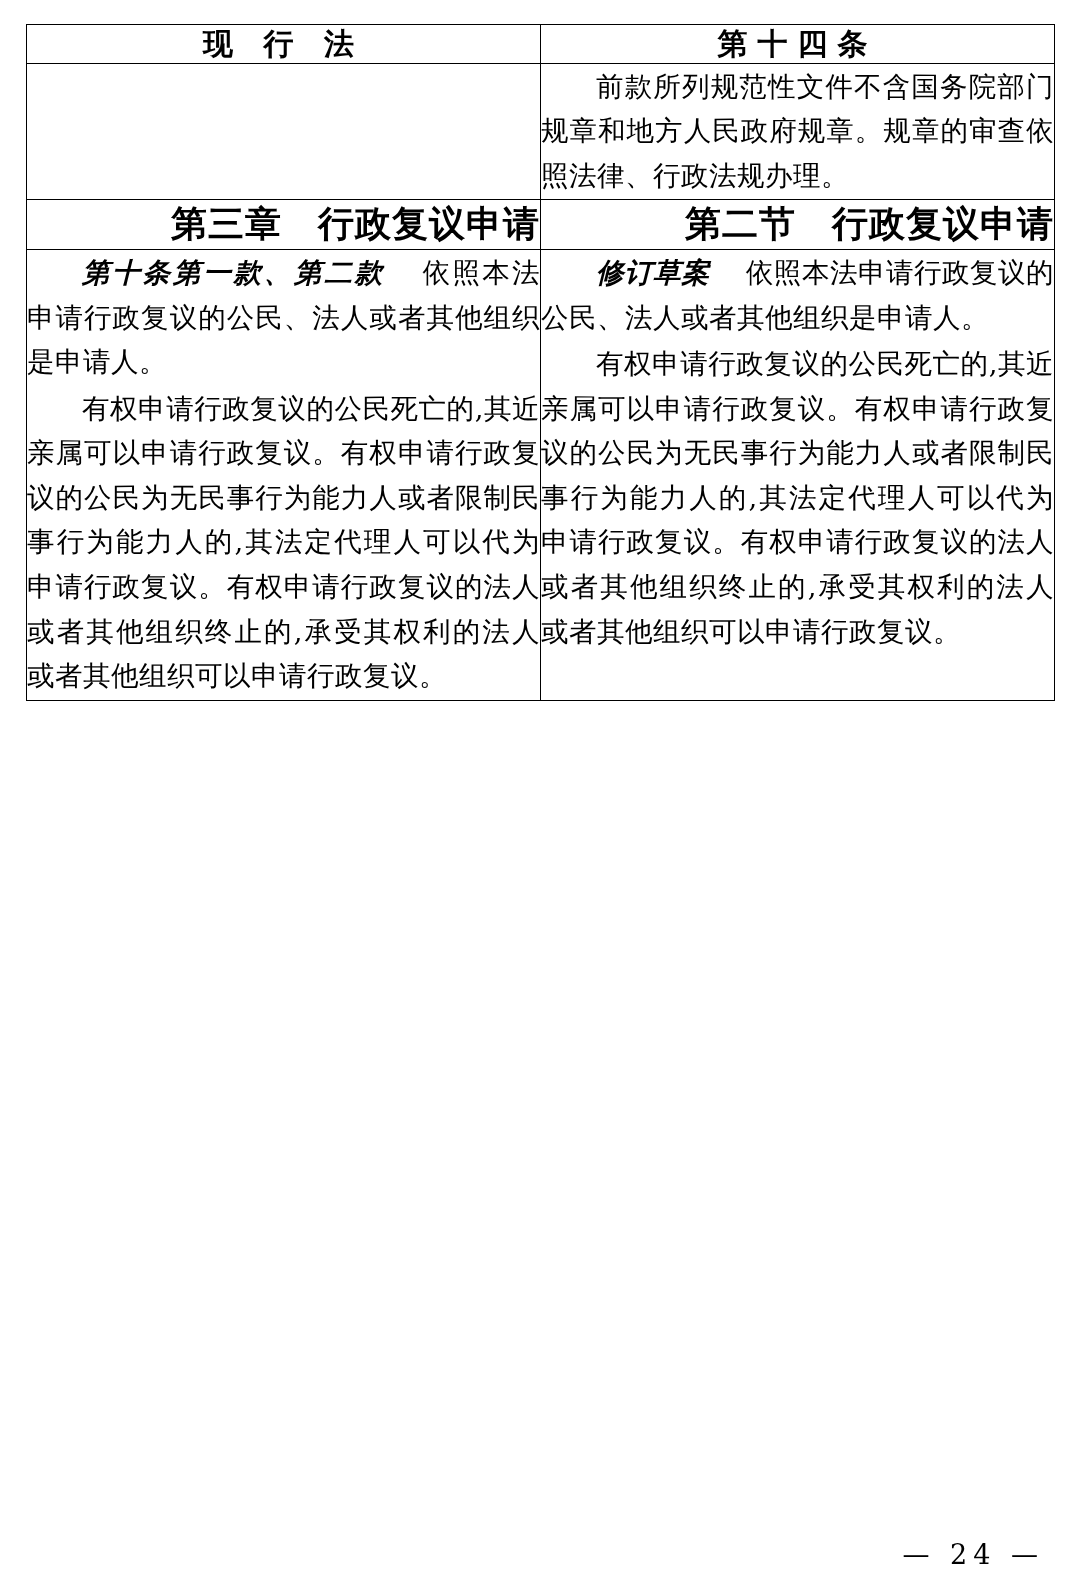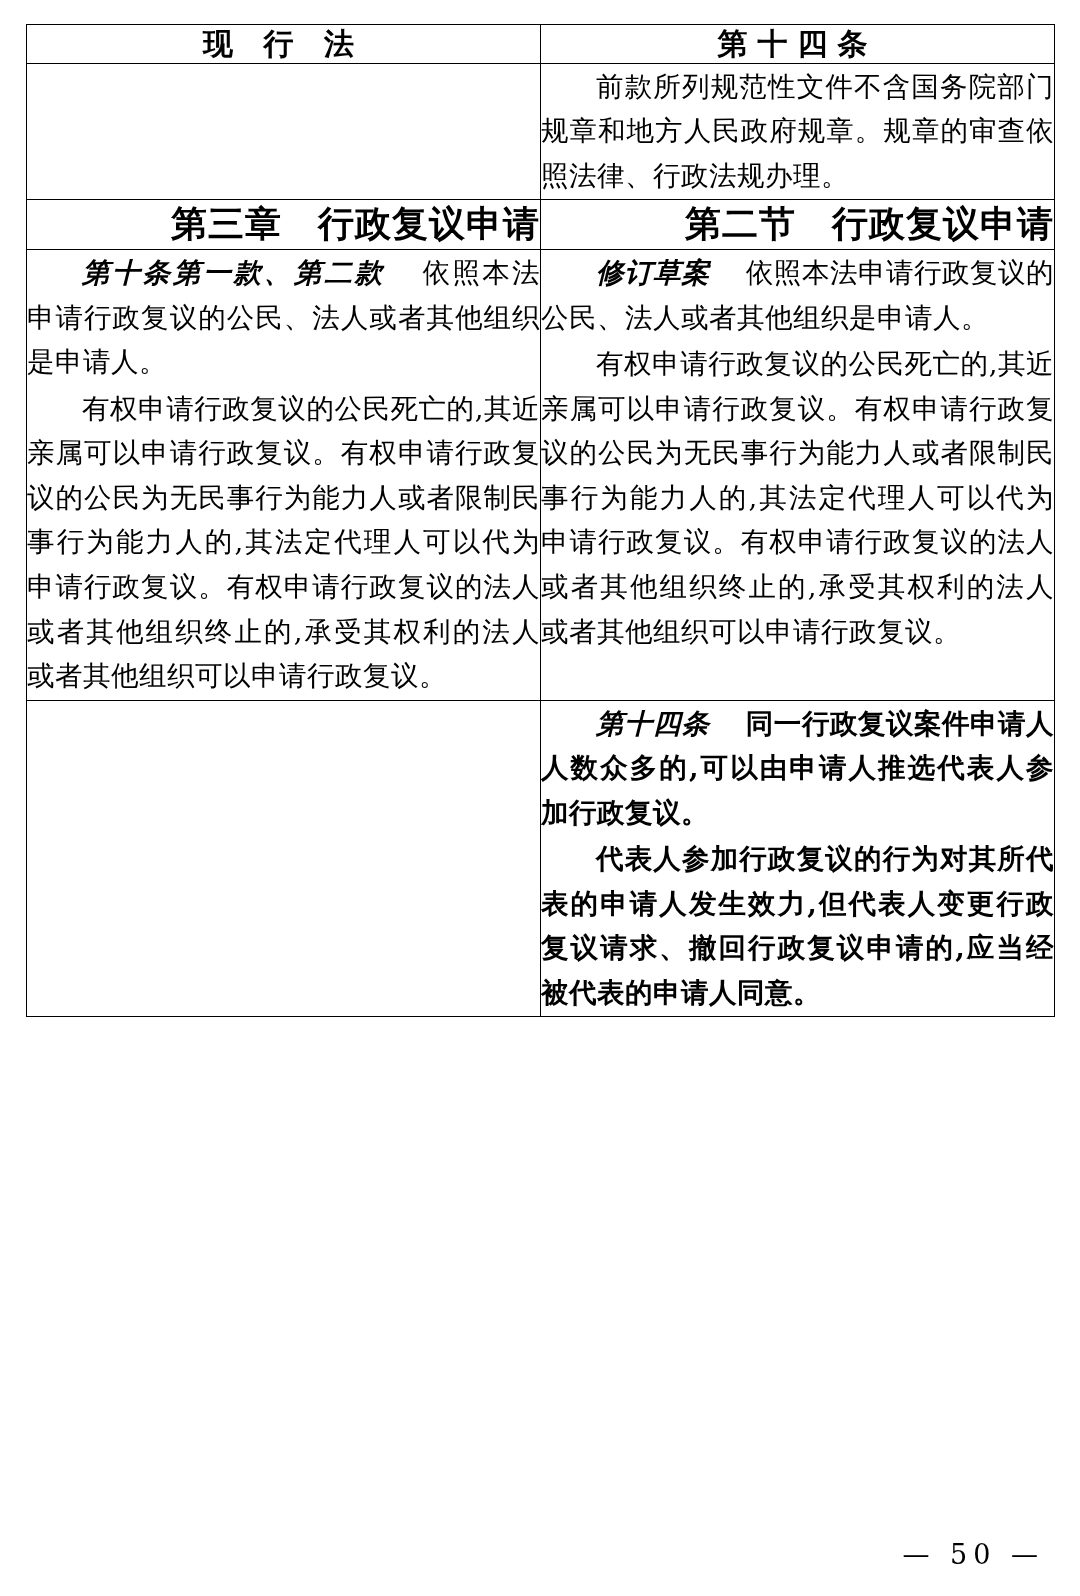--- a/index.html
+++ b/index.html
@@ -126,26 +126,19 @@
         <td class="cell">
           <p class="para"><span class="article-no">第十条第一款、第二款</span><span class="gap"></span><span>依照本法申请行政复议的公民、法人或者其他组织是申请人。</span></p>
           <p class="para"><span>有权申请行政复议的公民死亡的,其近亲属可以申请行政复议。有权申请行政复议的公民为无民事行为能力人或者限制民事行为能力人的,其法定代理人可以代为申请行政复议。有权申请行政复议的法人或者其他组织终止的,承受其权利的法人或者其他组织可以申请行政复议。</span></p>
         </td>
         <td class="cell">
           <p class="para"><span class="article-no">修订草案</span><span class="gap"></span><span>依照本法申请行政复议的公民、法人或者其他组织是申请人。</span></p>
           <p class="para"><span>有权申请行政复议的公民死亡的,其近亲属可以申请行政复议。有权申请行政复议的公民为无民事行为能力人或者限制民事行为能力人的,其法定代理人可以代为申请行政复议。有权申请行政复议的法人或者其他组织终止的,承受其权利的法人或者其他组织可以申请行政复议。</span></p>
         </td>
       </tr>
 
-      <tr>
-        <td class="cell empty-cell"></td>
-        <td class="cell">
-          <p class="para bold-para"><span class="article-no">第十四条</span><span class="gap"></span><span>同一行政复议案件申请人人数众多的,可以由申请人推选代表人参加行政复议。</span></p>
-          <p class="para bold-para"><span>代表人参加行政复议的行为对其所代表的申请人发生效力,但代表人变更行政复议请求、撤回行政复议申请的,应当经被代表的申请人同意。</span></p>
-        </td>
-      </tr>
 
     </tbody>
   </table>
 
-  <div class="footer">— 50 —</div>
+  <div class="footer">— 24 —</div>
 
 </div>
 
 </body></html>

